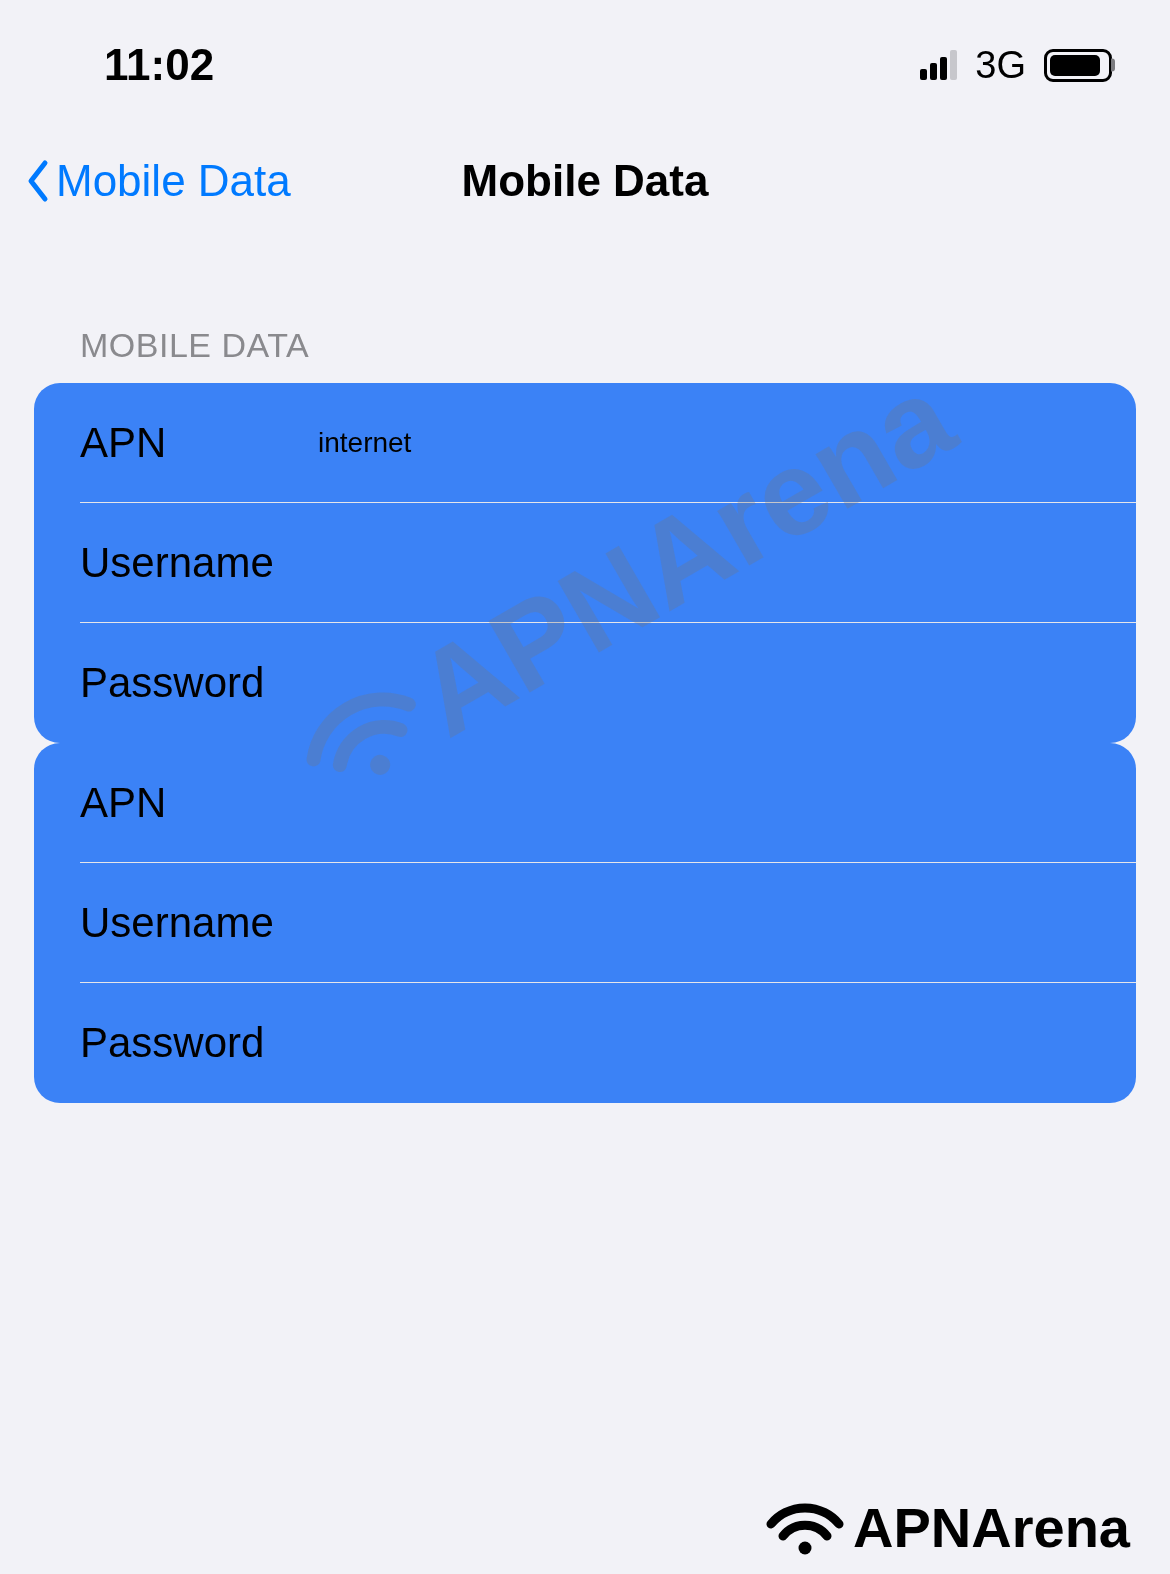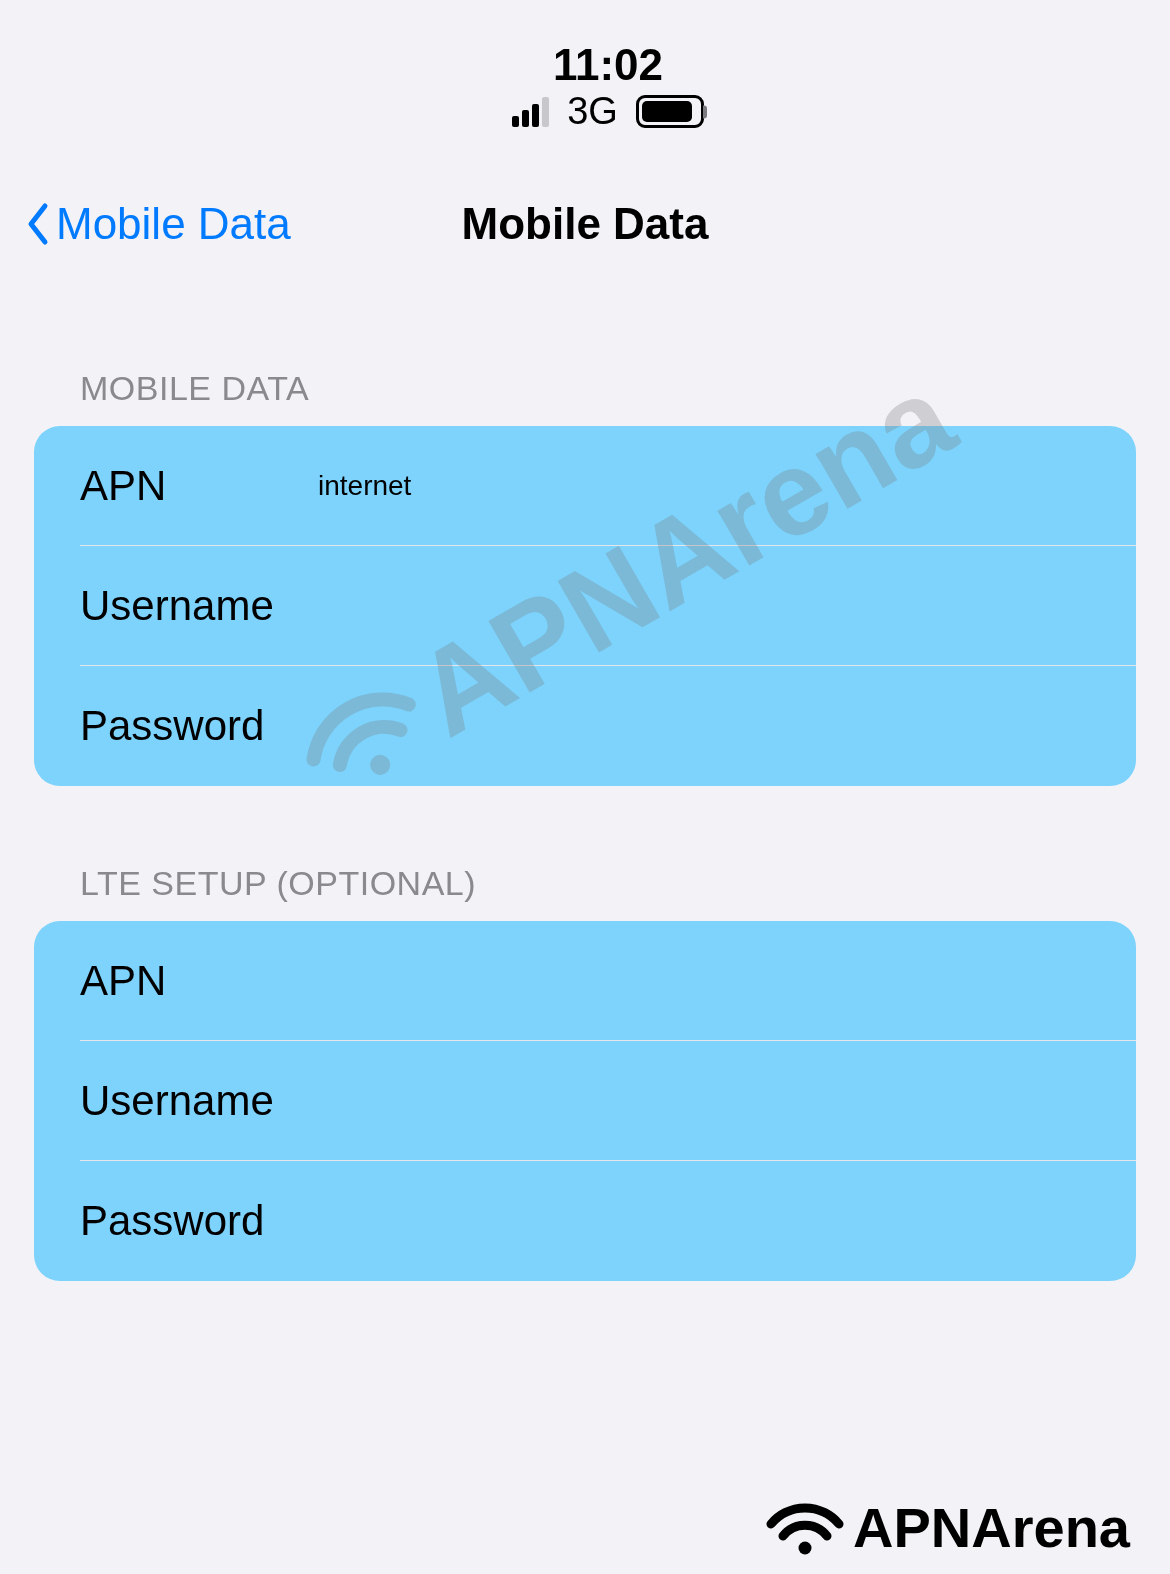--- a/index.html
+++ b/index.html
@@ -14,21 +14,20 @@
       height: 1574px;
       background: #f2f2f7;
       position: relative;
       overflow: hidden;
     }
     .status-bar {
       display: flex;
       justify-content: space-between;
       align-items: center;
       padding: 40px 58px 28px 104px;
-      flex-direction: column;
     }
     .status-time {
       font-size: 44px;
       font-weight: 600;
       color: #000;
     }
     .status-right {
       display: flex;
       align-items: center;
       gap: 12px;
@@ -125,21 +124,21 @@
       font-weight: 400;
       color: #8a8a8e;
       text-transform: uppercase;
       padding: 90px 46px 18px 46px;
       letter-spacing: 0.5px;
     }
     .section-header.lte {
       padding-top: 78px;
     }
     .group {
-      background: #7dd3fc;
+      background: #3b82f6;
       border-radius: 26px;
       overflow: hidden;
     }
     .row {
       display: flex;
       align-items: center;
       padding: 0 46px;
       height: 120px;
       position: relative;
     }
@@ -243,21 +242,20 @@
     <div class="row">
       <span class="row-label">Username</span>
       <input class="row-input" value="" style="">
     </div>
     <div class="row">
       <span class="row-label">Password</span>
       <input class="row-input" value="" style="">
     </div>
   </div>
 
-  <div class="section-header lte">LTE SETUP (OPTIONAL)</div>
   <div class="group">
     <div class="row">
       <span class="row-label">APN</span>
       <input class="row-input" value="" style="">
     </div>
     <div class="row">
       <span class="row-label">Username</span>
       <input class="row-input" value="" style="">
     </div>
     <div class="row">

